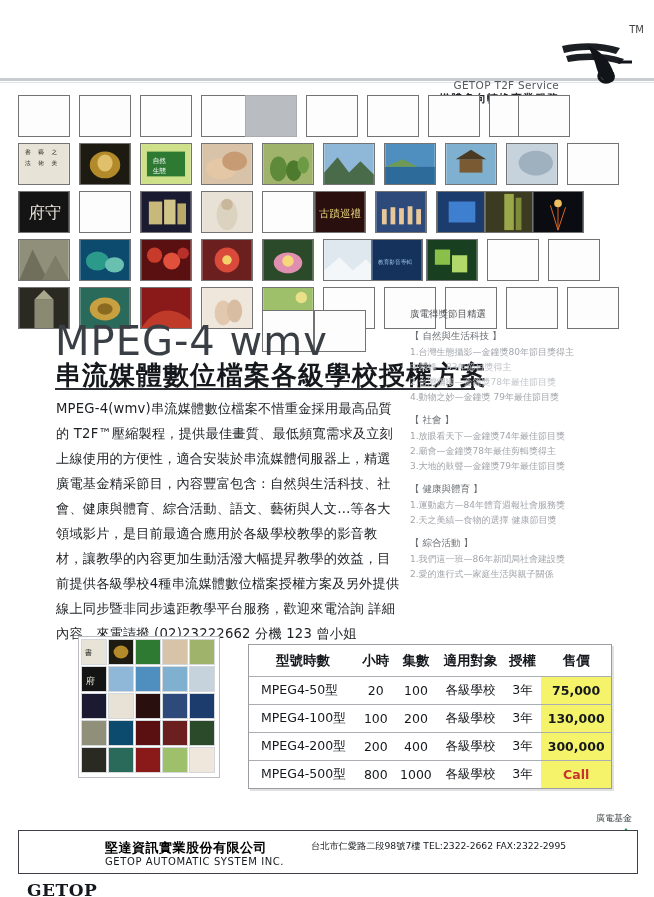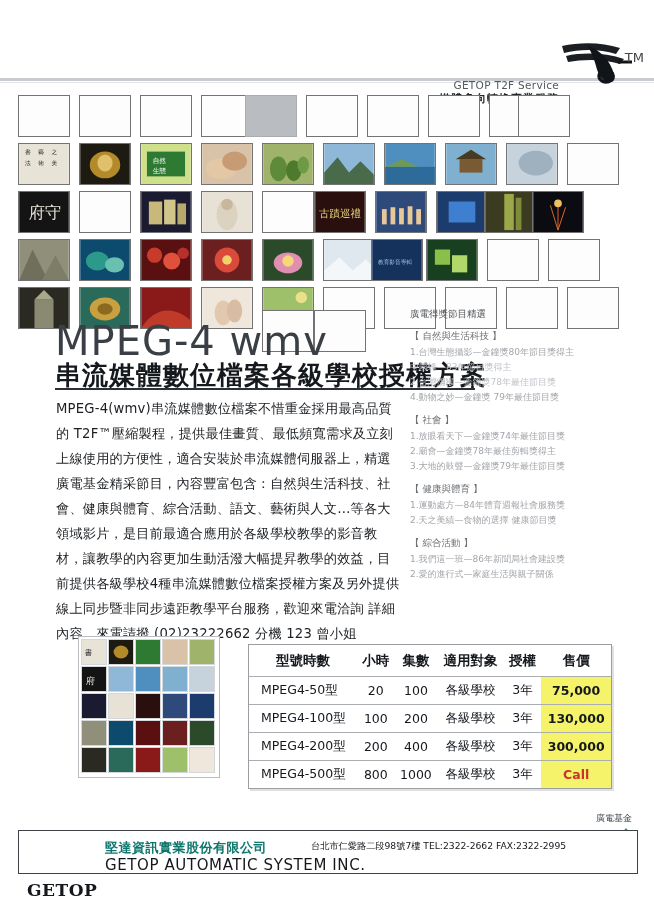--- a/index.html
+++ b/index.html
@@ -14,21 +14,21 @@
   .page{position:absolute;inset:0;}
 
   
   .hdr{position:absolute;left:0;top:0;width:654px;height:90px;}
   .hdr-line{position:absolute;left:0;top:78px;width:654px;height:3px;background:#c9ccd1;}
   .hdr-line2{position:absolute;left:0;top:82px;width:654px;height:1px;background:#e2e4e7;}
   .brand-txt{position:absolute;right:95px;top:48px;text-align:right;line-height:1.35;margin-top:30px;}
   .brand-en{font-size:10.5px;color:#55595e;letter-spacing:.3px;}
   .brand-zh{font-size:11px;color:#23262a;letter-spacing:1px;font-weight:bold;}
   .t2f-logo{position:absolute;right:18px;top:40px;width:78px;height:44px;}
-  .tm{position:absolute;right:10px;top:50px;font-size:13px;color:#444;}
+  .tm{position:absolute;right:10px;top:24px;font-size:10px;color:#444;}
 
   
   .grid{position:absolute;left:18px;top:95px;}
   .cell{position:absolute;width:52px;height:42px;box-sizing:border-box;border:1px solid #737373;background:#fff;overflow:hidden;}
   .cell.empty{background:#fdfdfd;}
   .cell.grey{background:#b9bcc0;border-color:#a9acb0;}
   .cell .ph{width:100%;height:100%;display:block;}
 
   
   .title-mpeg{position:absolute;left:55px;top:318px;font-size:40px;color:#3a3f45;letter-spacing:1px;font-family:"DejaVu Sans","Liberation Sans",sans-serif;}
@@ -56,22 +56,22 @@
   .ptable td{padding:5px 4px;text-align:center;color:#15181c;font-size:12.5px;border-top:1px solid #aaadb1;}
   .ptable td.model{text-align:left;padding-left:12px;}
   .price{background:#f5f36a;font-weight:bold;}
   .price.call{color:#c6342b;}
 
   
   .foot{position:absolute;left:18px;top:830px;width:618px;height:42px;border:1px solid #3d4146;background:#fff;}
   .getop-logo{position:absolute;left:8px;top:6px;width:70px;height:30px;}
   .getop-word{font-family:"DejaVu Serif","Liberation Serif",serif;font-weight:bold;font-size:17px;color:#14181d;letter-spacing:.5px;margin-top:43px;}
   .getop-tag{font-size:4.6px;color:#fff;background:#14181d;padding:1.5px 2px;letter-spacing:.4px;display:inline-block;margin-top:1px;}
-  .foot-zh{position:absolute;left:86px;top:8px;font-size:13px;font-weight:bold;color:#0f766e;letter-spacing:.5px;}
-  .foot-en{position:absolute;left:86px;top:25px;font-size:15px;color:#14181d;letter-spacing:.6px;}
+  .foot-zh{position:absolute;left:86px;top:8px;font-size:13px;font-weight:bold;color:#000000;letter-spacing:.5px;}
+  .foot-en{position:absolute;left:86px;top:25px;font-size:10px;color:#14181d;letter-spacing:.6px;}
   .foot-addr{position:absolute;left:292px;top:9px;font-size:9.2px;color:#14181d;}
   .foot-web{position:absolute;left:292px;top:24px;font-size:9.2px;color:#14181d;}
   .gf-label{position:absolute;right:22px;top:812px;font-size:9px;color:#3c4045;}
   .gf-logo{position:absolute;right:18px;top:822px;width:46px;height:46px;}
 </style>
 </head>
 <body>
 
 <div class="page">
 

